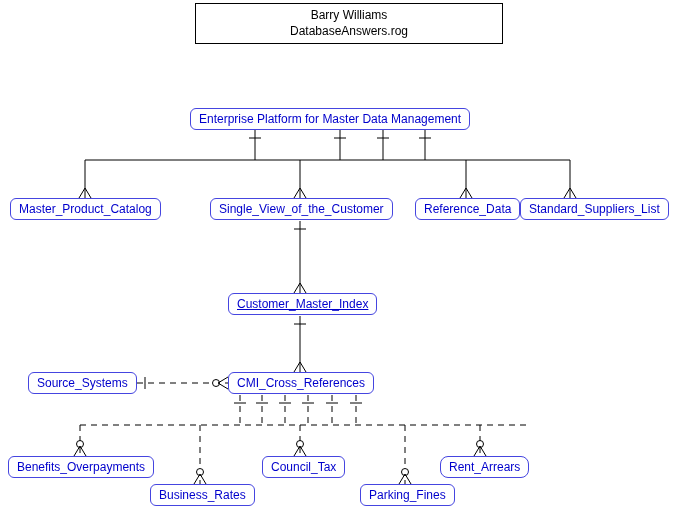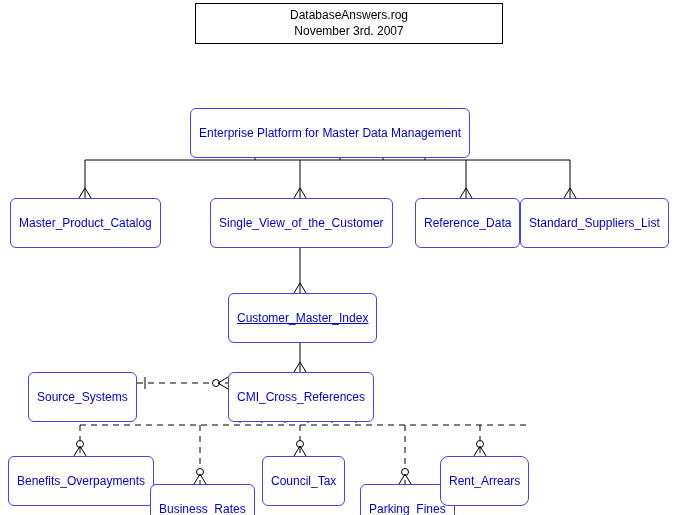--- a/index.html
+++ b/index.html
@@ -18,21 +18,21 @@
     text-align: center;
     padding: 4px 8px;
     line-height: 1.3;
     background: #fff;
   }
   .title-box div { color: #000; }
   .entity {
     position: absolute;
     border: 1px solid #4545e0;
     border-radius: 6px;
-    padding: 17px 8px;
+    padding: 3px 8px;
     color: #0000cc;
     background: #fff;
     white-space: nowrap;
     font-size: 12px;
   }
   svg.connectors {
     position: absolute;
     top: 0; left: 0;
     width: 686px;
     height: 515px;
@@ -42,22 +42,22 @@
     stroke: #000;
     stroke-width: 1;
     fill: none;
   }
   .dashed { stroke-dasharray: 6 5; }
 </style>
 </head>
 <body>
 
 <div class="title-box" style="left:195px; top:3px; width:290px;">
+  <div>Barry Williams</div>
   <div>DatabaseAnswers.rog</div>
-  <div>November 3rd. 2007</div>
 </div>
 
 <svg class="connectors">
 
   <line x1="85" y1="160" x2="570" y2="160"></line>
 
   <line x1="85" y1="160" x2="85" y2="198"></line>
   <line x1="300" y1="160" x2="300" y2="198"></line>
   <line x1="466" y1="160" x2="466" y2="198"></line>
   <line x1="570" y1="160" x2="570" y2="198"></line>

